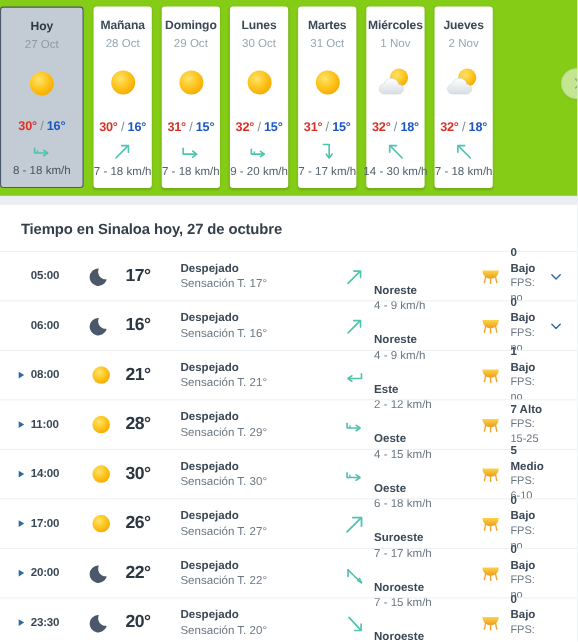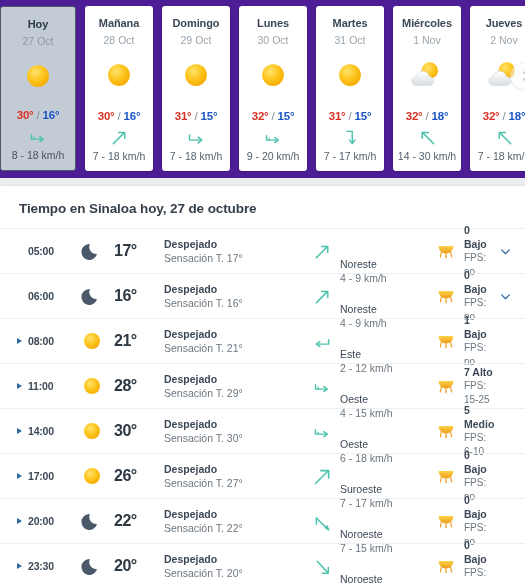--- a/index.html
+++ b/index.html
@@ -8,34 +8,34 @@
     background: #eceff1;
     font-family: "Liberation Sans", sans-serif;
     overflow: hidden;
   }
 
   
   .daily-strip {
     position: relative;
     width: 525px;
     height: 178px;
-    background: #4c1d95;
+    background: #84cc16;
     padding: 6px 0 8px 0;
     overflow: hidden;
   }
   .daily-track {
     display: flex;
     align-items: flex-start;
     height: 100%;
     padding-left: 0px;
   }
   .day-card {
     position: relative;
     flex: 0 0 auto;
-    width: 68px;
+    width: 53px;
     height: 165px;
     background: #ffffff;
     border-radius: 3px;
     margin-right: 9px;
     box-shadow: 0 1px 2px rgba(0,0,0,0.16);
     display: flex;
     flex-direction: column;
     align-items: center;
     padding-top: 11px;
   }
@@ -188,21 +188,21 @@
     display: flex;
     align-items: center;
     justify-content: center;
   }
   .col-wind {
     flex: 0 0 88px;
     line-height: 14px;
   }
   .wind-dir {
     font-size: 10.5px;
-    font-weight: normal;
+    font-weight: bold;
     color: #3c4856;
     margin-top: 40px;
   }
   .wind-spd {
     font-size: 10.5px;
     color: #6b7680;
   }
   .col-uvicon {
     flex: 0 0 36px;
     display: flex;

